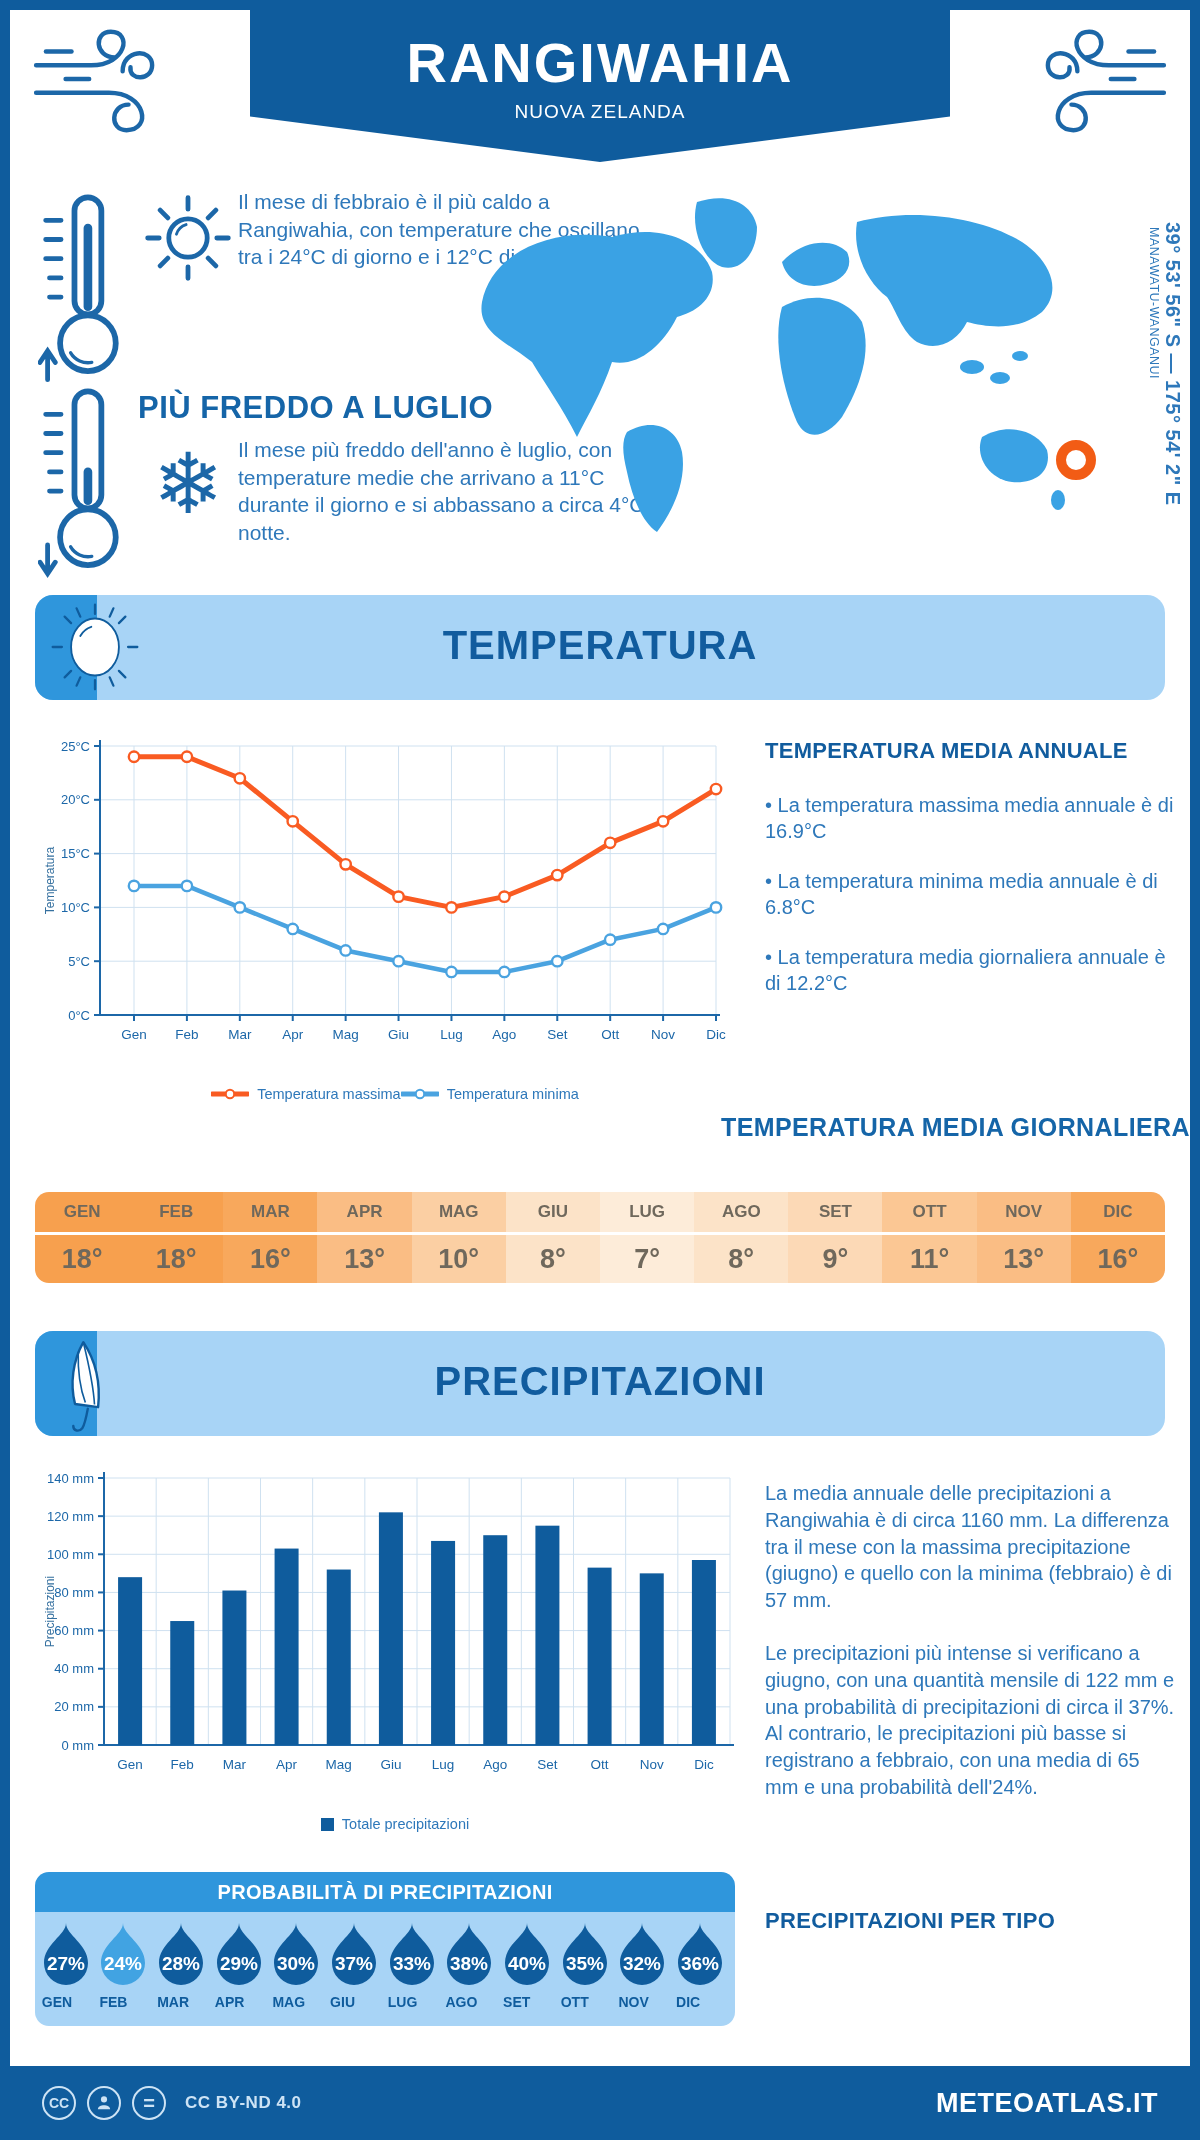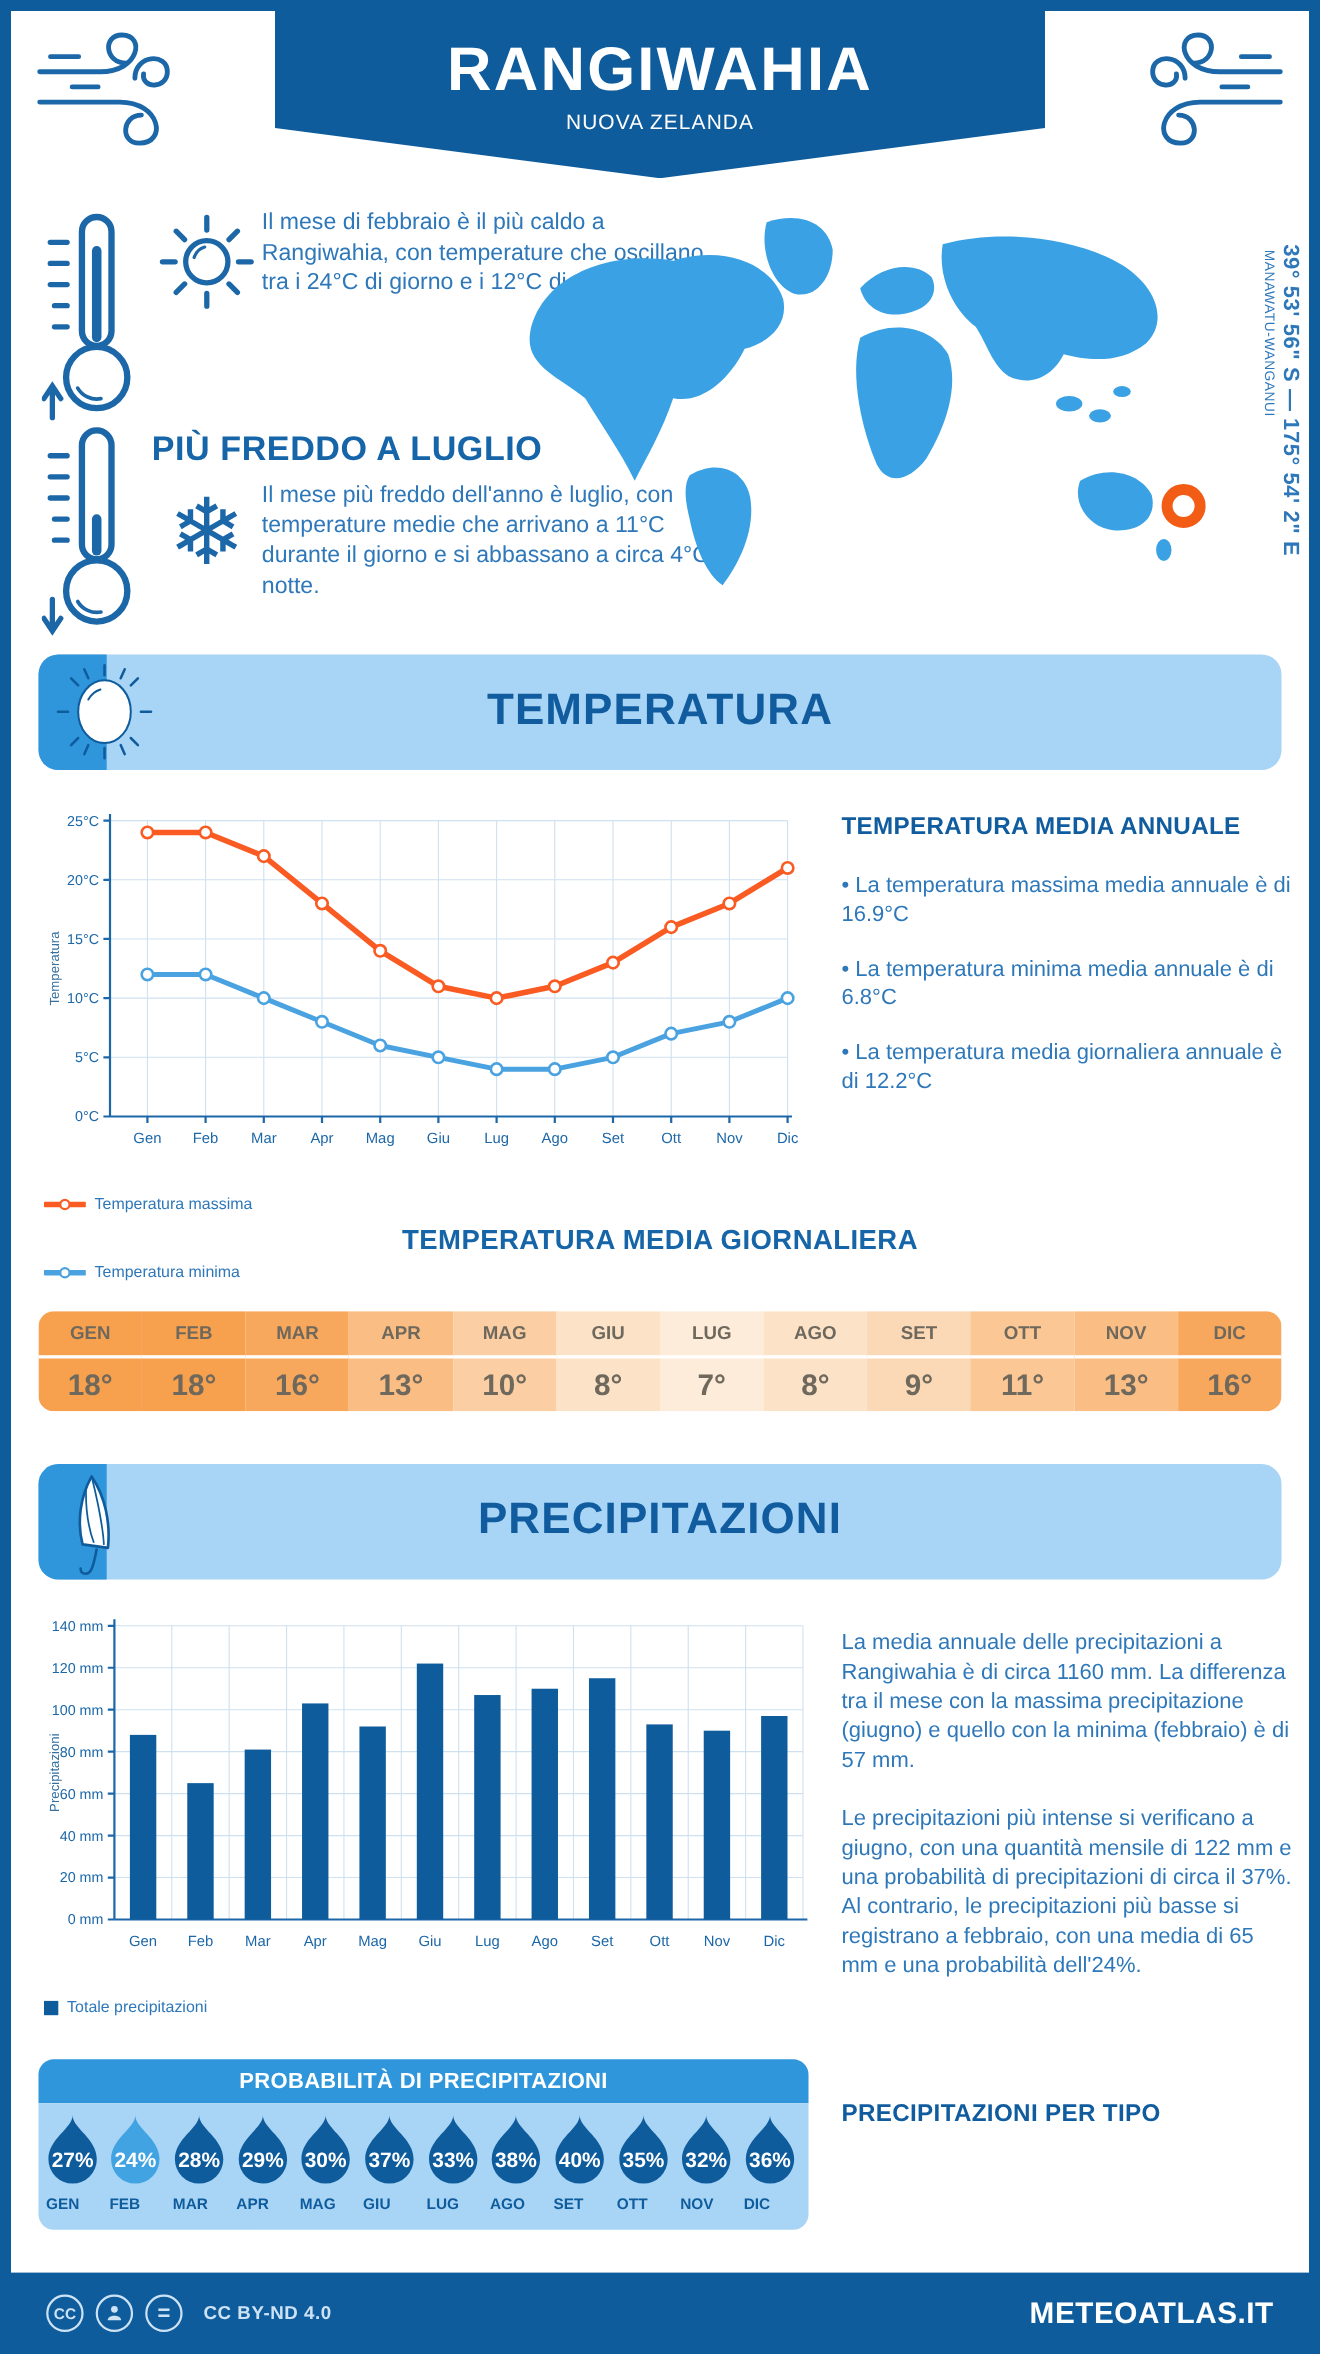--- a/index.html
+++ b/index.html
@@ -34,21 +34,21 @@
   .banner .strip{position:absolute;left:0;top:0;bottom:0;width:62px;background:#2f96dc;border-radius:18px 0 0 18px;}
   .banner .bicon{position:absolute;left:14px;top:6px;z-index:2;}
   .banner .btitle{position:absolute;left:0;right:0;top:28px;text-align:center;
     font-size:40px;font-weight:bold;color:#115c9e;letter-spacing:1px;}
   
   .chartbox{position:absolute;left:30px;width:710px;}
   svg text{font-family:"Liberation Sans",sans-serif;}
   .ax{fill:#1c67a8;font-size:13px;}
   .axx{font-size:13.5px;}
   .ylab{fill:#35709f;font-size:12px;}
-  .legend{display:flex;justify-content:center;gap:46px;margin-top:10px;flex-direction:column;}
+  .legend{display:flex;justify-content:center;margin-top:10px;}
   .leg-item{display:flex;align-items:center;gap:8px;font-size:14.5px;color:#2e78ba;}
   .leg-sq{width:13px;height:13px;background:#0f5c9d;display:inline-block;}
   
   .sidetext{position:absolute;left:755px;width:410px;}
   .sidetext h4{margin:0 0 28px;font-size:22px;color:#115c9e;letter-spacing:.3px;}
   .bullet{font-size:20px;color:#2e78ba;line-height:1.3;margin-bottom:24px;}
   .para{font-size:20px;color:#2e78ba;line-height:1.34;margin:0 0 26px;}
   .center-head{position:absolute;left:0;right:0;text-align:center;font-size:25px;
     font-weight:bold;color:#1565a8;letter-spacing:.4px;}
   
@@ -281,21 +281,21 @@
 
   <div class="sidetext" style="top:728px;">
     <h4>TEMPERATURA MEDIA ANNUALE</h4>
     <div id="annual-bullets">
         <div class="bullet">• La temperatura massima media annuale è di 16.9°C</div>
         <div class="bullet">• La temperatura minima media annuale è di 6.8°C</div>
         <div class="bullet">• La temperatura media giornaliera annuale è di 12.2°C</div>
       </div>
   </div>
 
-  <div class="center-head" style="top:1103px;">TEMPERATURA MEDIA GIORNALIERA</div>
+  <div class="center-head" style="top:1103px;text-align:right;">TEMPERATURA MEDIA GIORNALIERA</div>
 
   <div class="ttable" id="temp-table">
       <div class="tcol" style="background: rgb(247, 160, 78);">
         <div class="th">GEN</div>
         <div class="td">18°</div>
       </div>
       <div class="tcol" style="background: rgb(247, 160, 78);">
         <div class="th">FEB</div>
         <div class="td">18°</div>
       </div>

